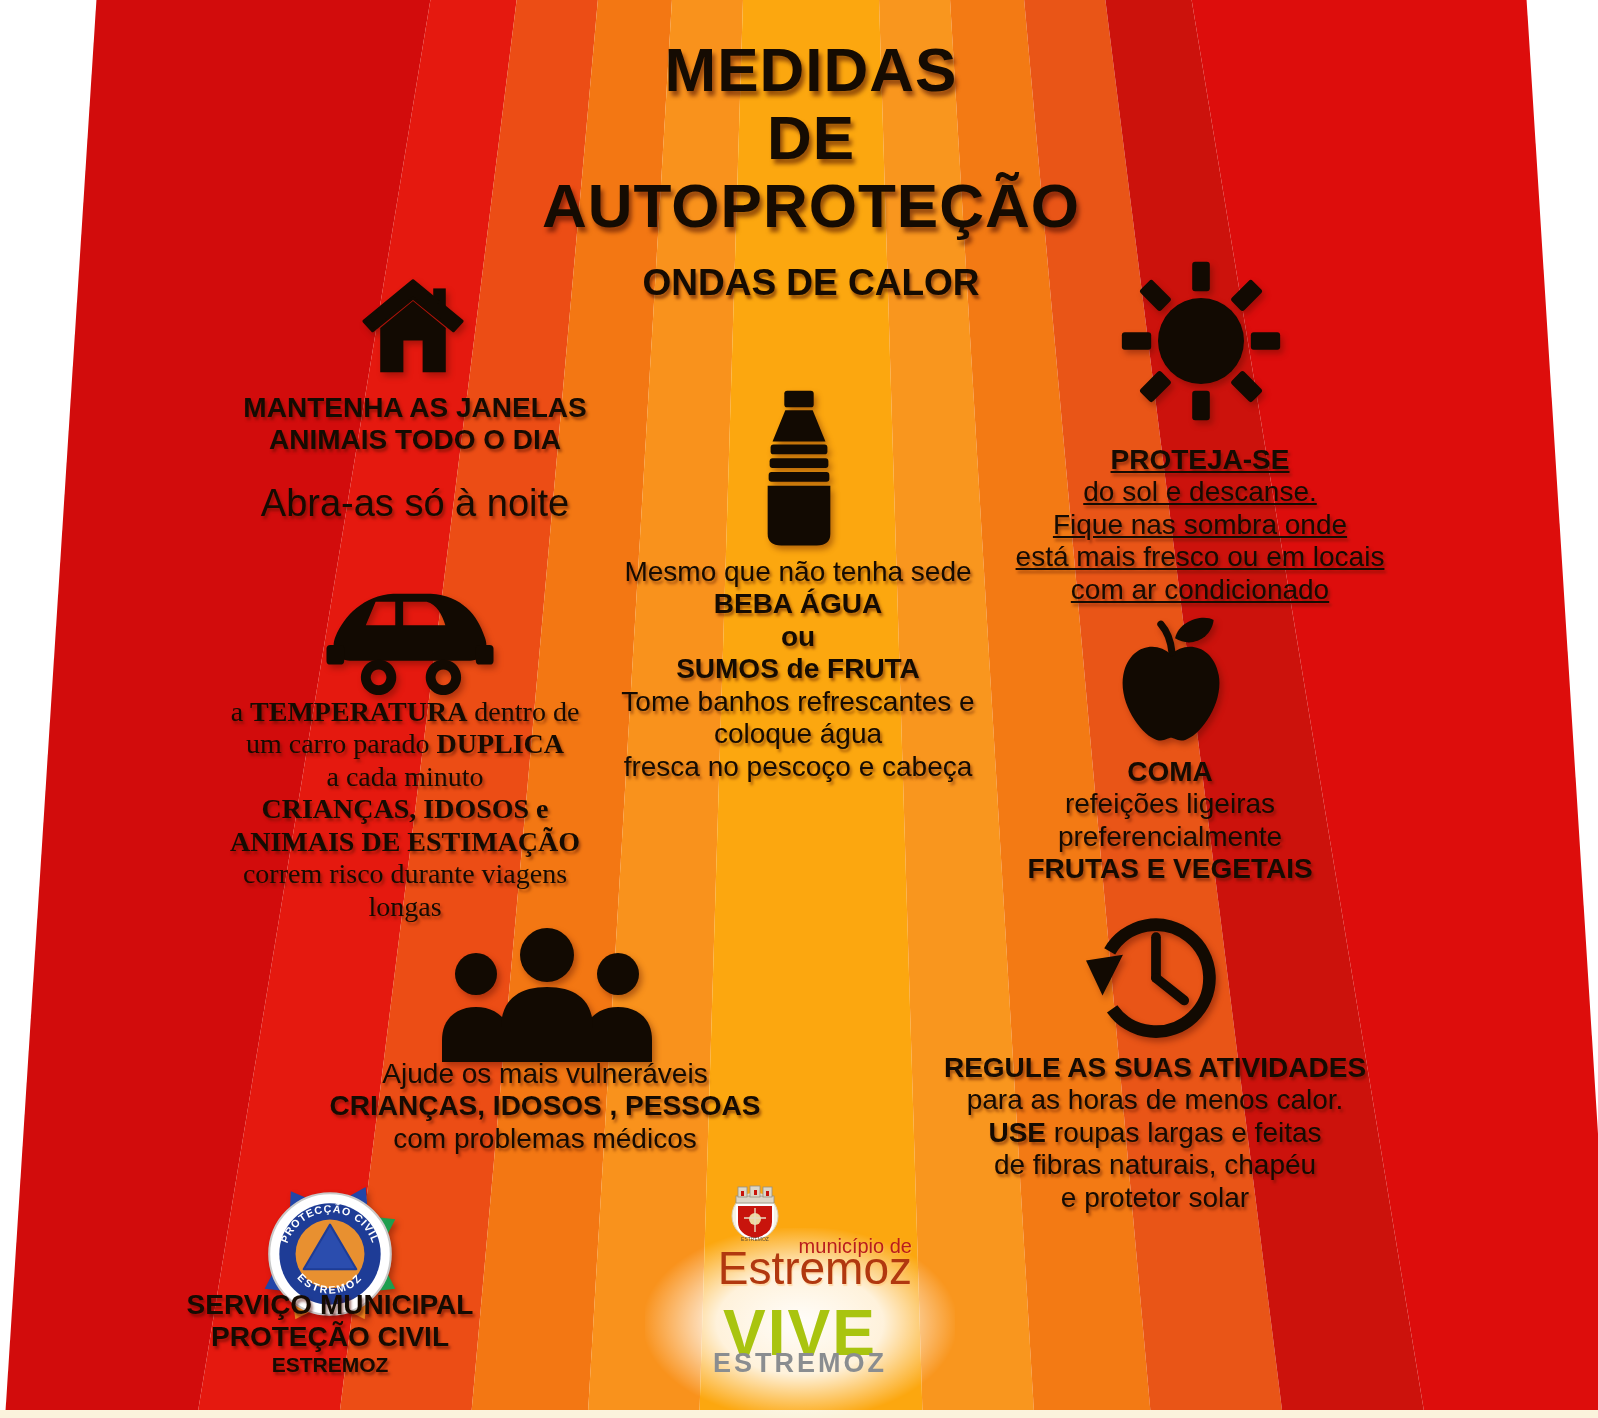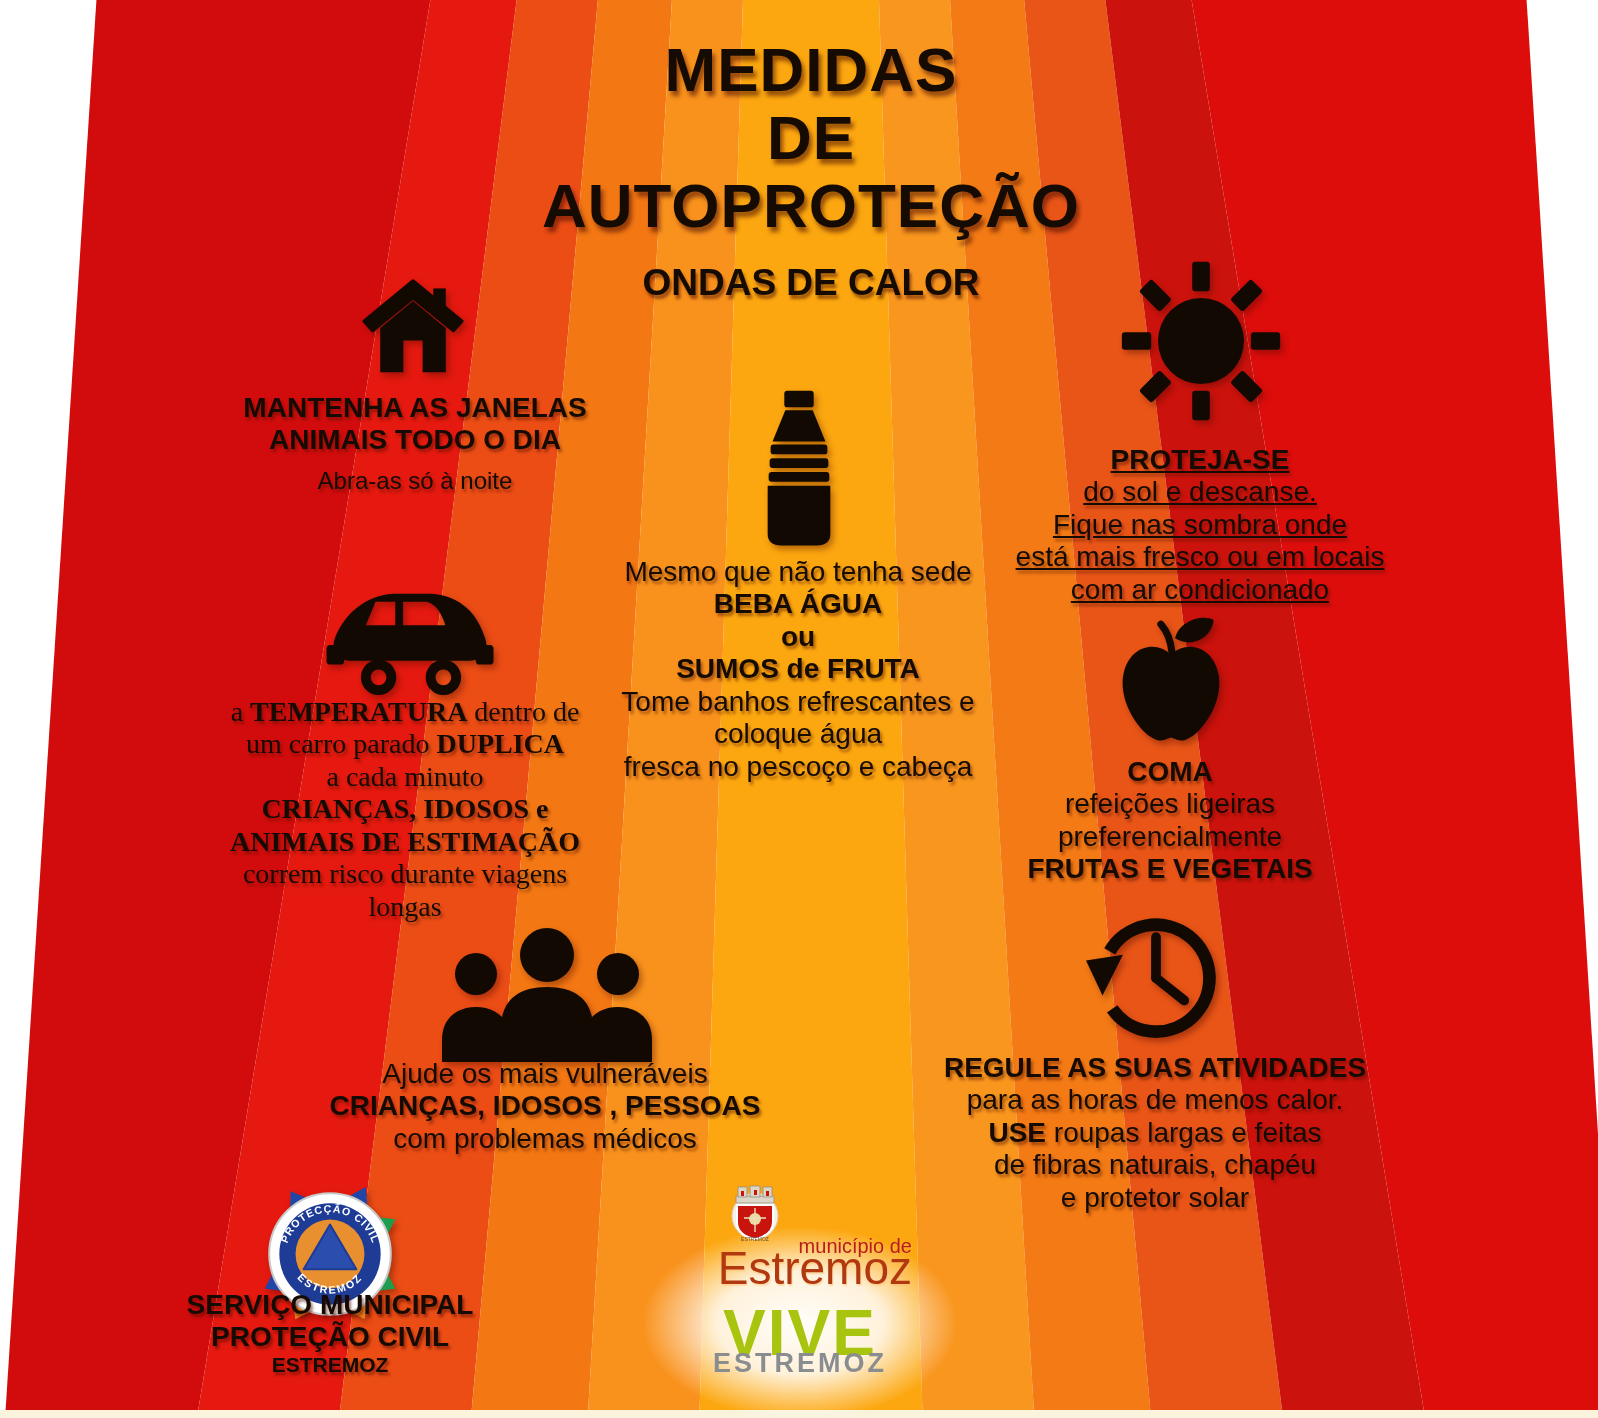--- a/index.html
+++ b/index.html
@@ -81,21 +81,21 @@
   <div class="subtitle">ONDAS DE CALOR</div>
 
   <svg class="icon" style="left:360px;top:278px" width="106" height="96" viewBox="0 0 110 98">
     <rect x="76" y="10" width="13" height="24" fill="#120a02"></rect>
     <path d="M55,2 L4,44 L13,54 L55,20 L97,54 L106,44 Z" fill="#120a02" stroke="#120a02" stroke-width="3" stroke-linejoin="round"></path>
     <path fill-rule="evenodd" d="M21,51 L55,23 L89,51 L89,97 L21,97 Z M45,97 L45,64 L65,64 L65,97 Z" fill="#120a02"></path>
   </svg>
   <div class="txt" style="left:160px;top:392px;width:510px;">
     <div class="b">MANTENHA AS JANELAS</div>
     <div class="b">ANIMAIS TODO O DIA</div>
-    <div style="margin-top:10px;font-size:24px;">Abra-as só à noite</div>
+    <div style="margin-top:24px;font-size:38px;">Abra-as só à noite</div>
   </div>
 
   <svg class="icon" style="left:1116px;top:256px" width="170" height="170" viewBox="0 0 174 174">
     <g fill="#120a02">
       <circle cx="87" cy="87" r="44"></circle>
       <g>
         <rect x="78" y="6" width="18" height="30" rx="3"></rect>
         <rect x="78" y="6" width="18" height="30" rx="3" transform="rotate(45 87 87)"></rect>
         <rect x="78" y="6" width="18" height="30" rx="3" transform="rotate(90 87 87)"></rect>
         <rect x="78" y="6" width="18" height="30" rx="3" transform="rotate(135 87 87)"></rect>

